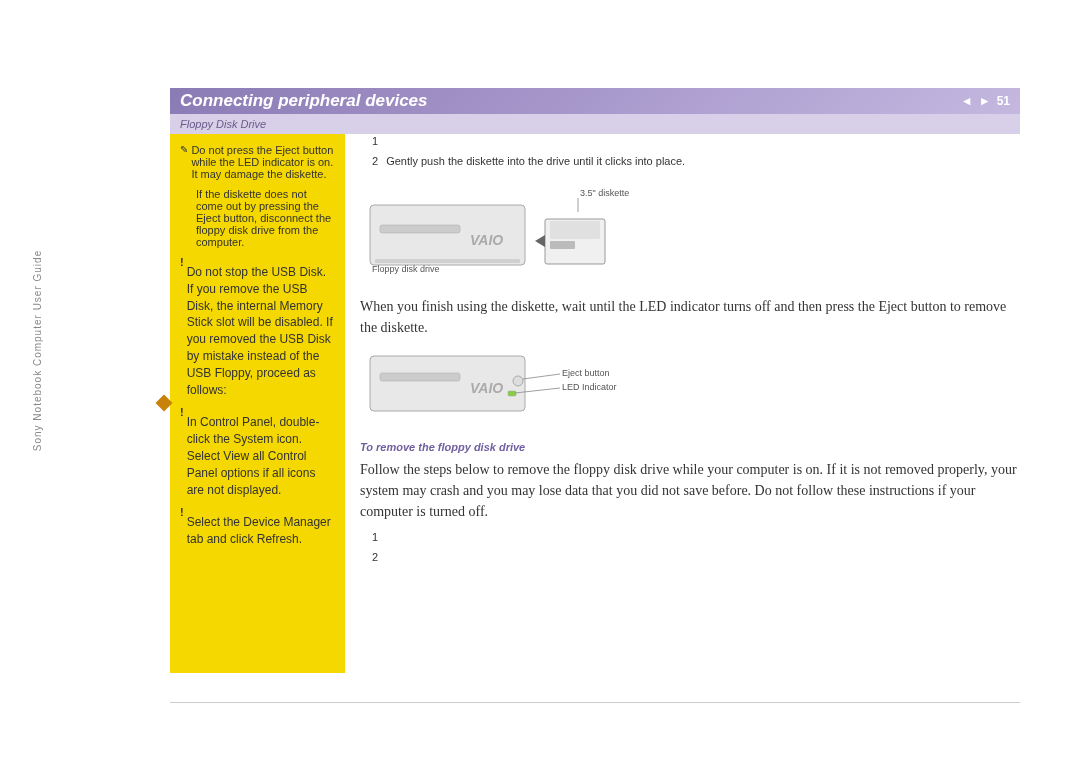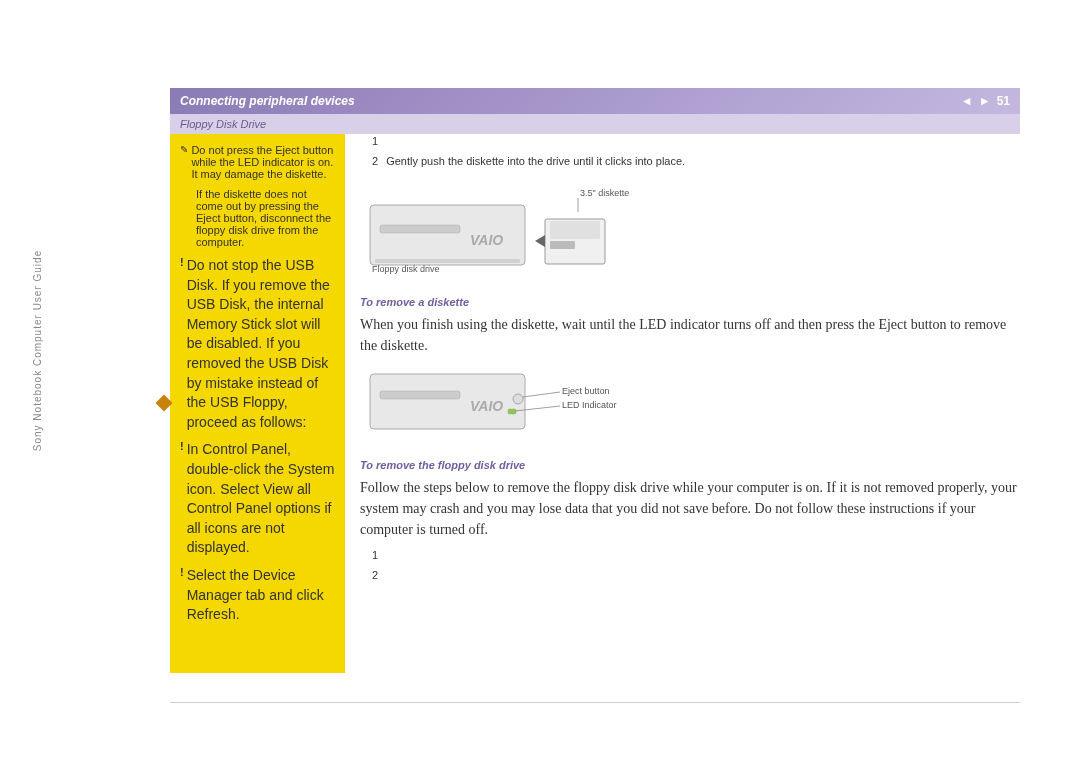--- a/index.html
+++ b/index.html
@@ -29,21 +29,21 @@
       height: 26px;
       background: linear-gradient(135deg, #8b7bb5 0%, #a899cc 50%, #c4b8e0 100%);
       display: flex;
       align-items: center;
       justify-content: space-between;
       padding: 0 10px;
     }
     .header-title {
       color: #fff;
       font-style: italic;
-      font-size: 12px;
+      font-size: 17px;
       font-weight: bold;
     }
     .header-nav {
       display: flex;
       align-items: center;
       gap: 6px;
       color: #fff;
       font-size: 12px;
     }
     .nav-arrow {
@@ -108,22 +108,23 @@
       gap: 3px;
       margin-bottom: 8px;
     }
     .note-warning .warn-icon {
       color: #333;
       font-weight: bold;
       font-size: 11px;
       flex-shrink: 0;
     }
     .note-warning .warn-text {
-      font-size: 14px;
+      font-size: 12px;
       line-height: 1.4;
+      margin-top: 8px;
     }
     .note-pencil {
       display: flex;
       gap: 3px;
       margin-bottom: 8px;
     }
     .pencil-icon {
       font-size: 10px;
       flex-shrink: 0;
     }
@@ -302,21 +303,20 @@
 
         <text x="12" y="90" font-size="9" fill="#555" font-family="Arial">Floppy disk drive</text>
 
         <text x="220" y="14" font-size="9" fill="#555" font-family="Arial">3.5" diskette</text>
 
         <line x1="218" y1="16" x2="218" y2="30" stroke="#888" stroke-width="0.8"></line>
       </svg>
     </div>
 
     <div>
-      <div class="section-title">To remove a diskette</div>
       <p class="body-text">When you finish using the diskette, wait until the LED indicator turns off and then press the Eject button to remove the diskette.</p>
     </div>
 
     <div class="illustration-area2">
       <svg width="320" height="80" viewBox="0 0 320 80">
 
         <g transform="translate(10, 5)">
           <rect x="0" y="5" width="155" height="55" rx="4" ry="4" fill="#e8e8e8" stroke="#aaa" stroke-width="1"></rect>
 
           <rect x="10" y="22" width="80" height="8" rx="2" fill="#ccc" stroke="#aaa" stroke-width="0.5"></rect>

